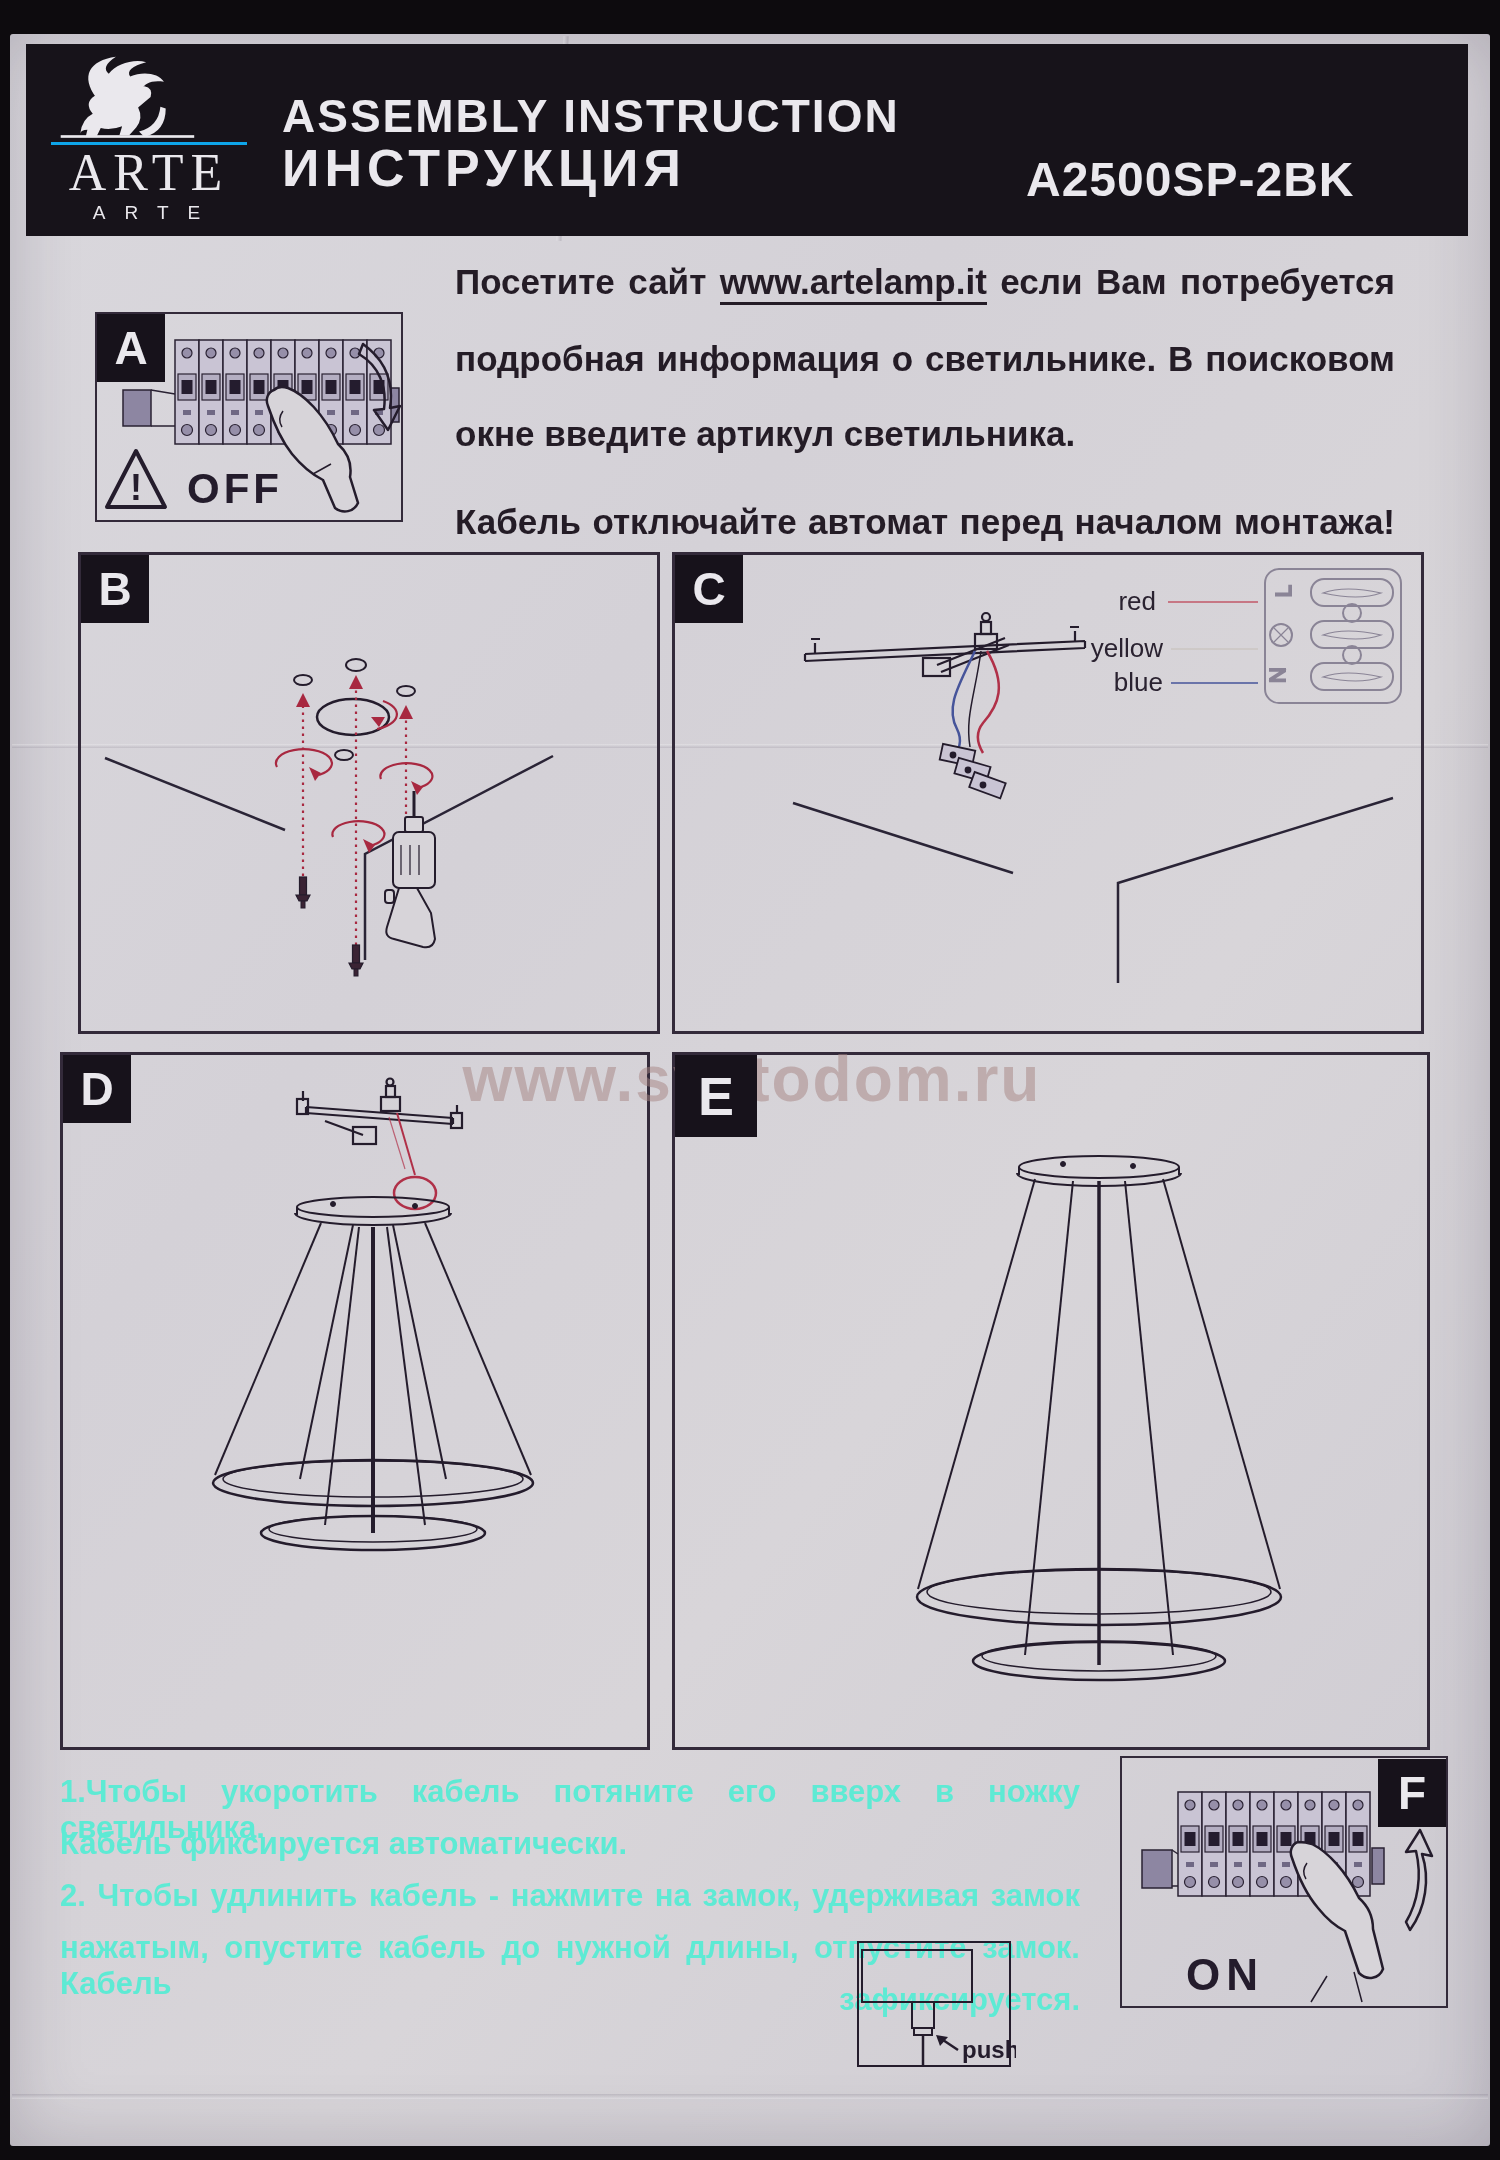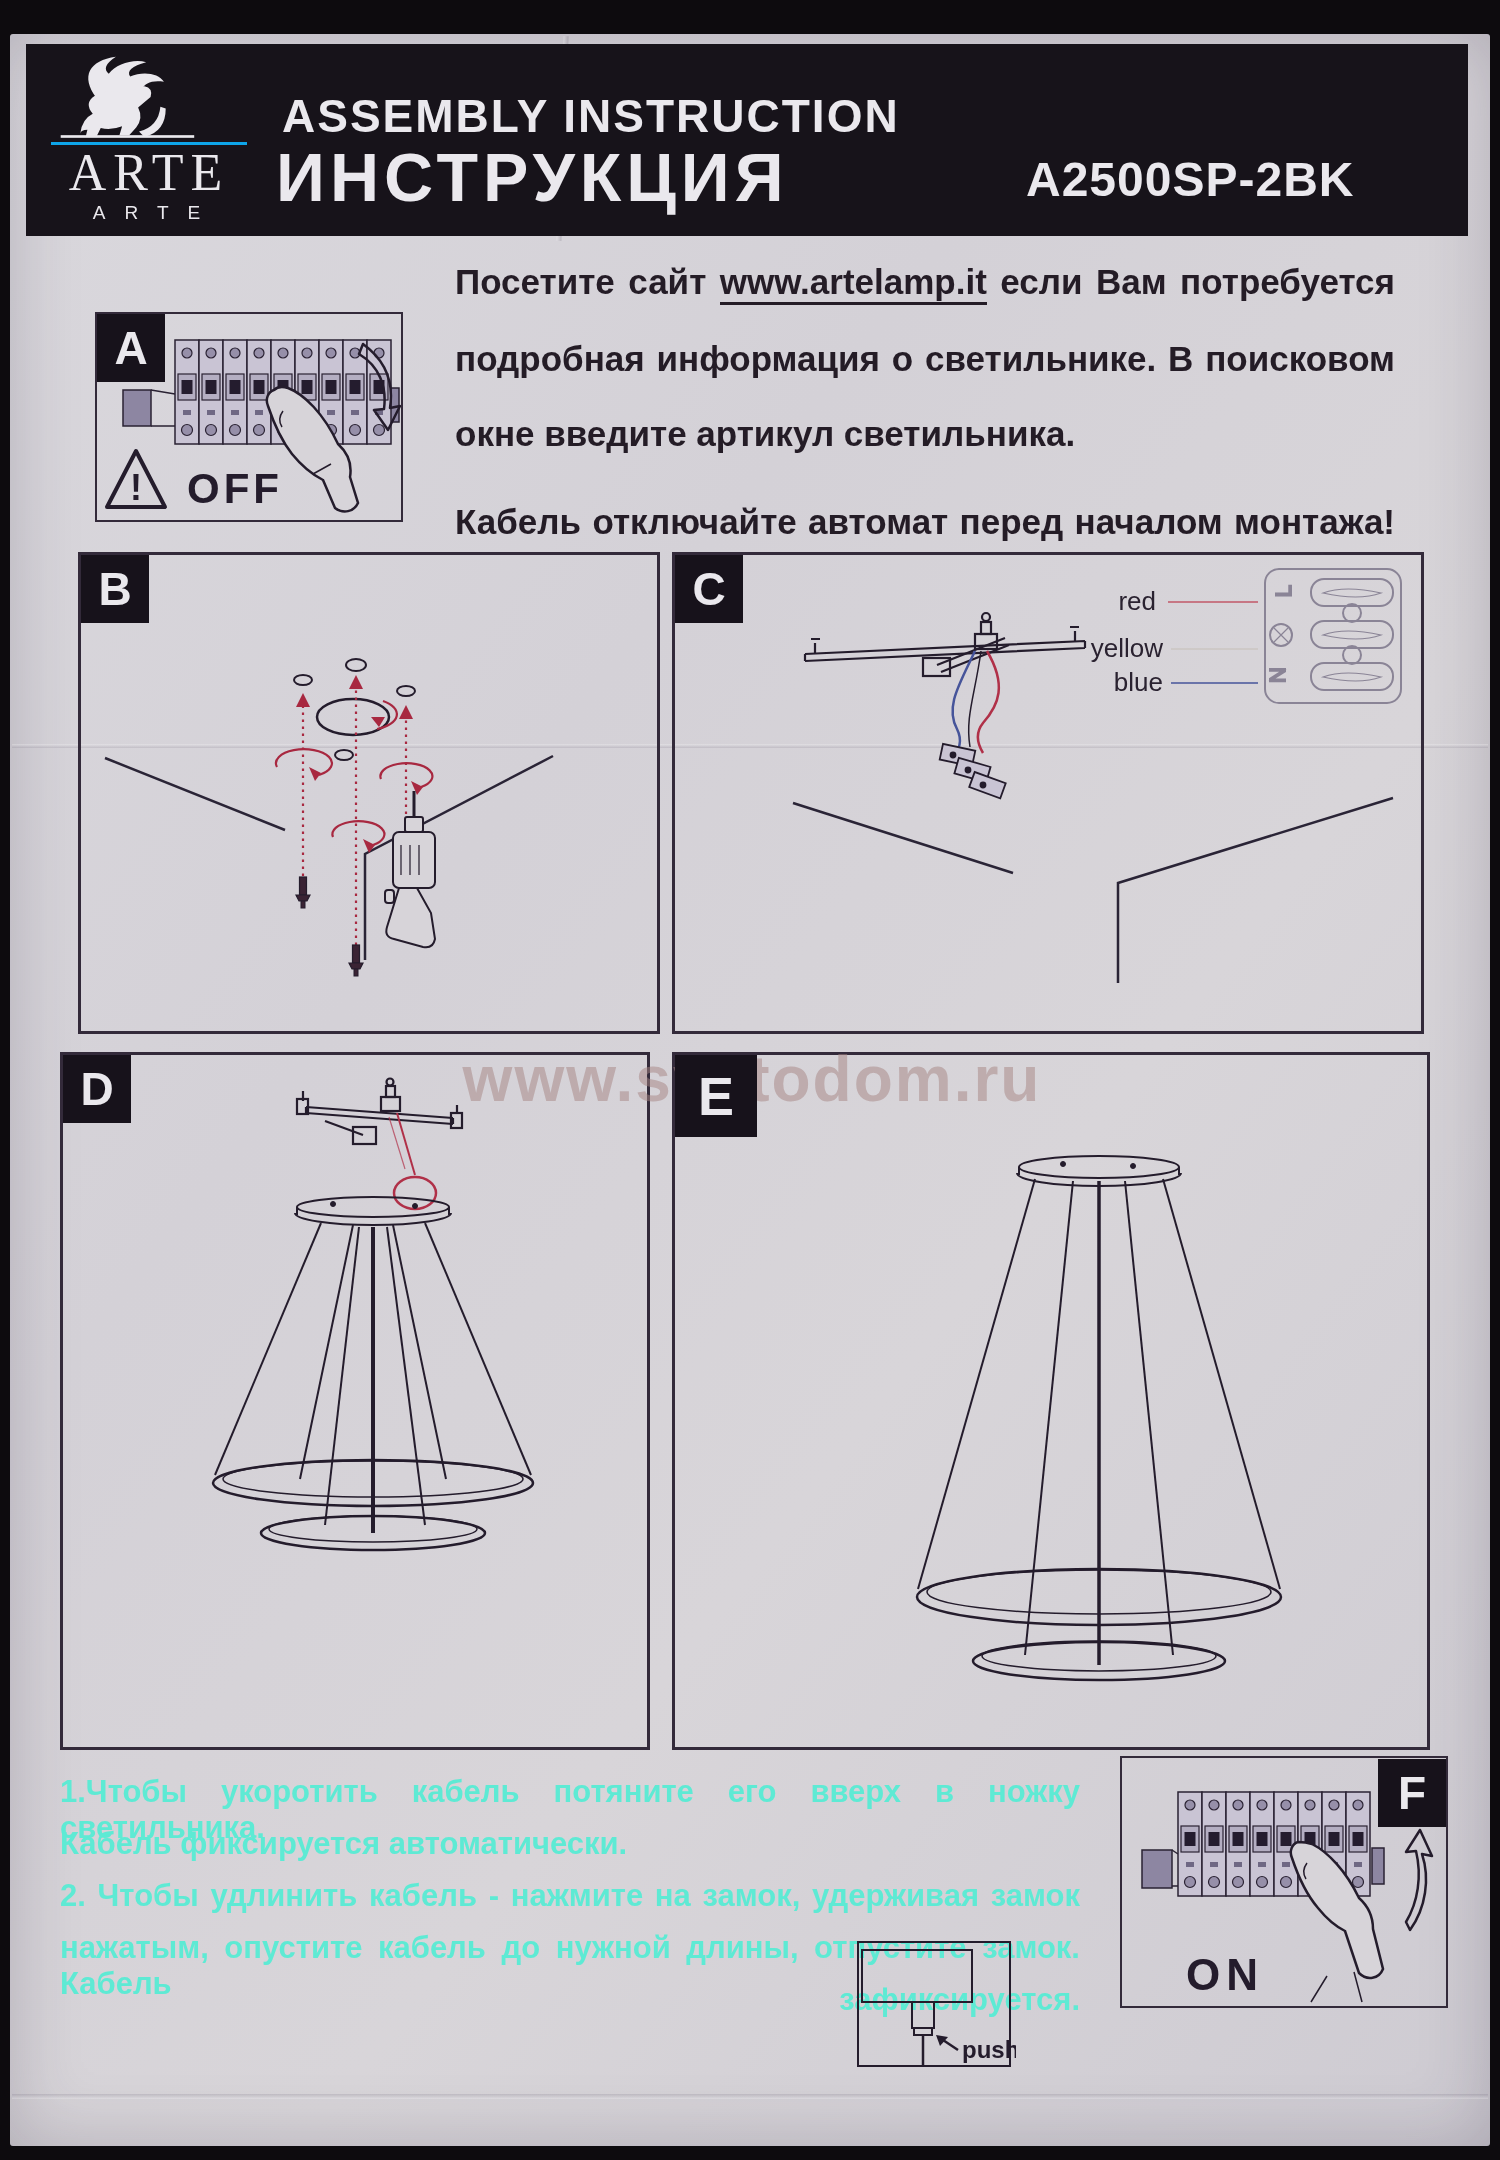--- a/index.html
+++ b/index.html
@@ -9,21 +9,21 @@
          background:linear-gradient(128deg,#dad8dd 0%,#d4d1d7 35%,#d8d5d9 62%,#cecbd2 100%);
          box-shadow:inset 0 0 70px rgba(45,35,60,.22);}
   .crease{position:absolute;pointer-events:none;}
   .hdr{position:absolute;left:26px;top:44px;width:1442px;height:192px;background:#17131a;color:#eae8ed;}
   .logo{position:absolute;left:8px;top:4px;width:230px;height:188px;text-align:center;color:#eae8ed;}
   .logo .lion{width:178px;height:92px;margin-top:2px;}
   .brand-arte{font-family:"Liberation Serif",serif;font-size:52px;letter-spacing:7px;line-height:52px;
               border-top:3px solid #0ea5e9;width:196px;margin:0 auto;padding-top:2px;}
   .brand-lamp{font-size:19px;letter-spacing:19px;margin-top:3px;text-indent:14px;}
   .title-en{position:absolute;left:256px;top:24px;font-size:46px;font-weight:bold;letter-spacing:2px;margin-top:21px;}
-  .title-ru{position:absolute;left:250px;top:94px;font-size:68px;font-weight:bold;letter-spacing:5px;}
+  .title-ru{position:absolute;left:256px;top:94px;font-size:52px;font-weight:bold;letter-spacing:5px;}
   .model{position:absolute;left:1000px;top:108px;font-size:48px;font-weight:bold;letter-spacing:1px;text-align:right;}
   .intro-line{position:absolute;left:455px;width:940px;font-size:35px;font-weight:bold;color:#241c26;
               text-align:justify;}
   .jlast{text-align-last:justify;}
   .ilink{border-bottom:3px solid #241c26;padding-bottom:1px;}
   .panel{position:absolute;border:3px solid #332a3a;background:transparent;z-index:1;}
   .panel.thin{border-width:2px;}
   .plabel{position:absolute;background:#17121b;color:#eae8ed;font-weight:bold;display:flex;
           align-items:center;justify-content:center;z-index:3;}
   .steps-line{position:absolute;left:60px;width:1020px;font-size:31px;font-weight:bold;color:#5eead4;

